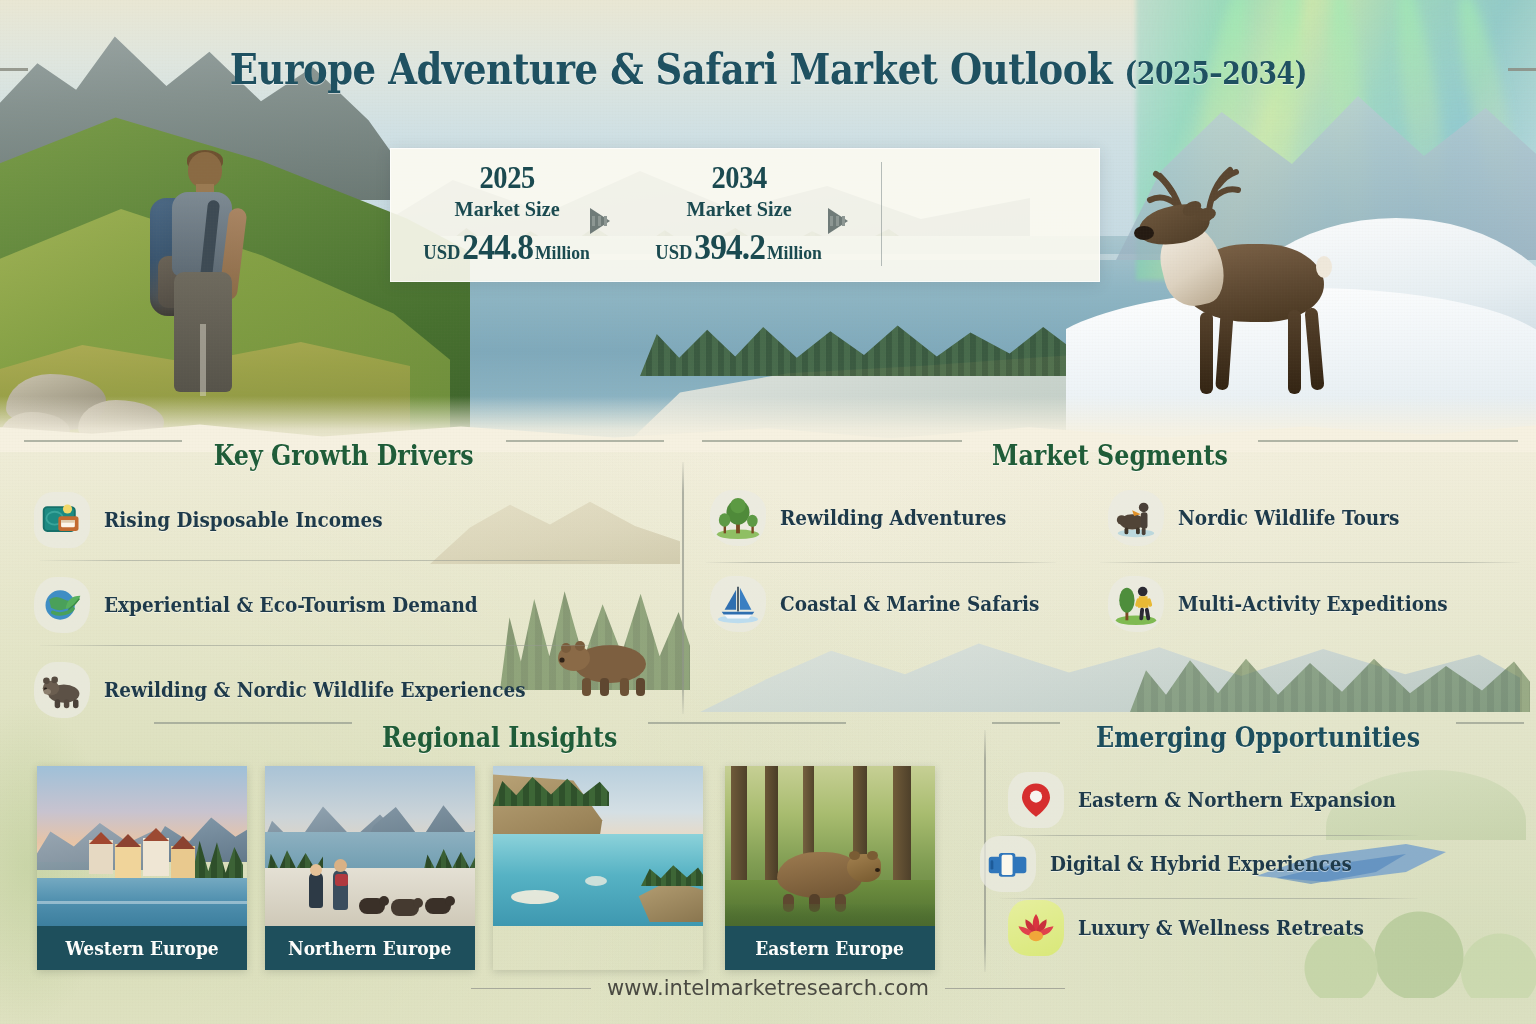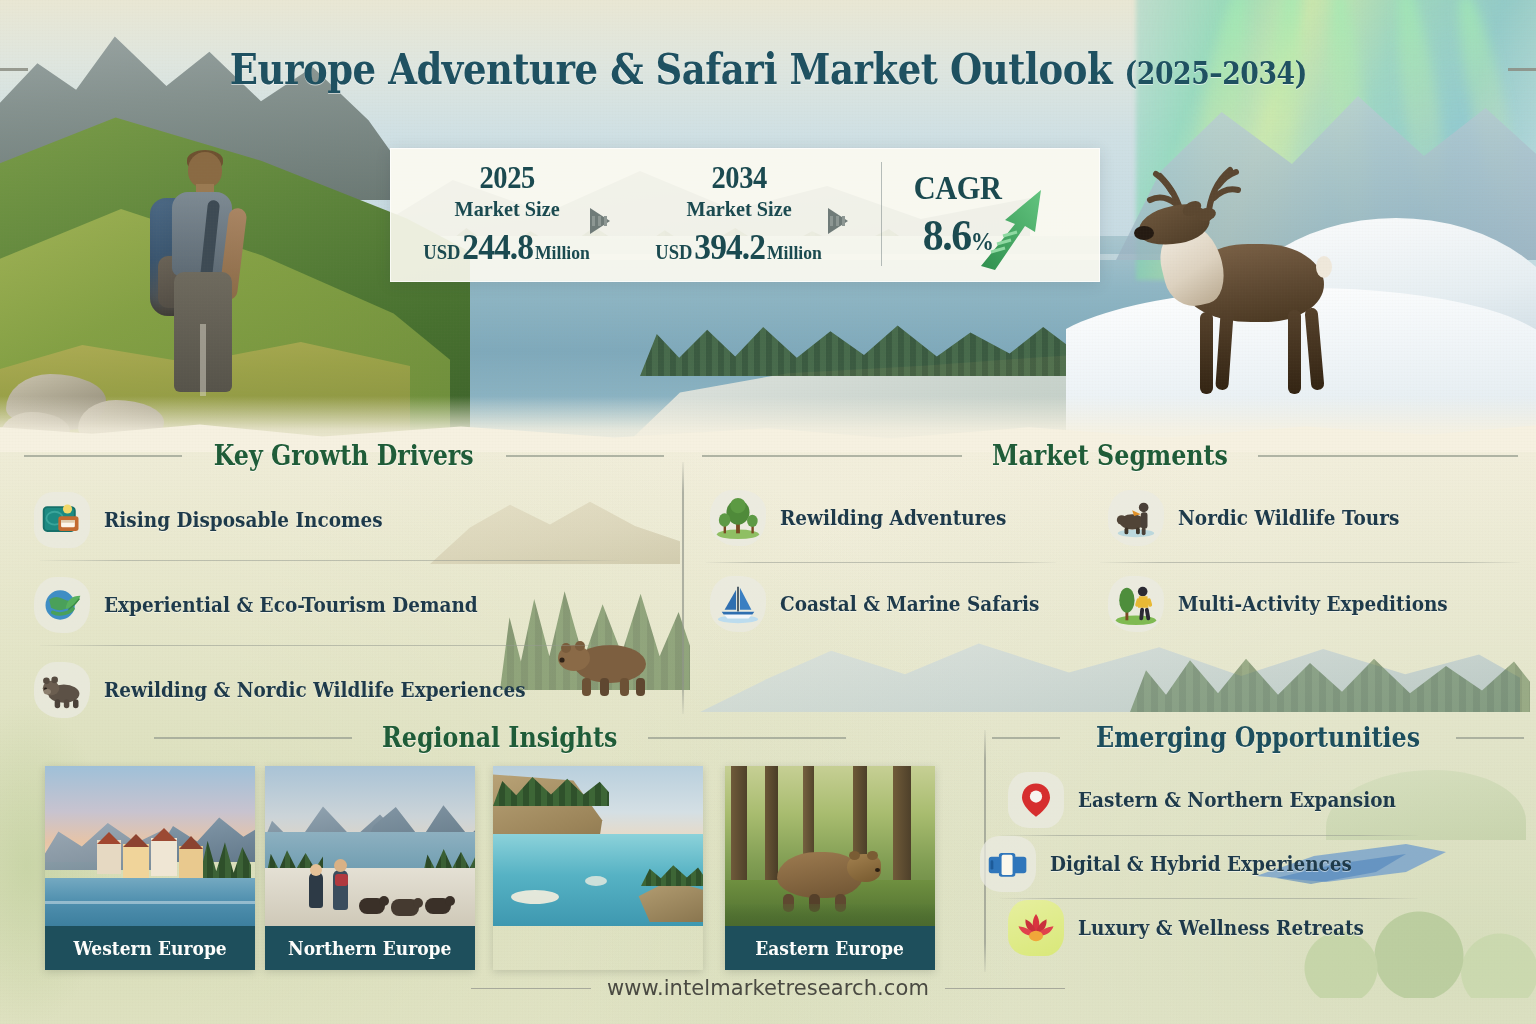--- a/index.html
+++ b/index.html
@@ -286,21 +286,21 @@
   .cagr-pct { font-size: 25px; font-weight: 700; }
 
   .growth-arrow {
     position: absolute; right: 14px; top: 16px; width: 72px; height: 84px;
   }
   .growth-arrow svg { width: 100%; height: 100%; }
 
   
   .sec-head {
     position: absolute;
-    display: flex; align-items: center; gap: 14px;
+    display: flex; align-items: flex-start; gap: 14px;
     z-index: 20;
   }
   .sec-rule { height: 2px; background: #9aa091; opacity: .75; }
   .sec-title {
     font-family: "DejaVu Serif", serif;
     font-weight: 700;
     font-size: 27px;
     white-space: nowrap;
     transform: scaleX(.88);
     transform-origin: center;
@@ -526,43 +526,20 @@
     <div class="stat-col c2">
       <div class="stat-year">2034</div>
       <div class="stat-label">Market Size</div>
       <div class="stat-value">
         <span class="sv-usd">USD</span>
         <span class="sv-num">394.2</span>
         <span class="sv-unit">Million</span>
       </div>
     </div>
 
-    <div class="stat-col c3">
-      <div class="cagr-label">CAGR</div>
-      <div class="cagr-val">
-        <span class="cagr-num">8.6</span>
-        <span class="cagr-pct">%</span>
-      </div>
-      <div class="growth-arrow">
-        <svg viewBox="0 0 72 84">
-          <defs>
-            <linearGradient id="gg" x1="0" y1="1" x2="1" y2="0">
-              <stop offset="0%" stop-color="#2f8f4e"></stop>
-              <stop offset="100%" stop-color="#63c47f"></stop>
-            </linearGradient>
-          </defs>
-          <path d="M6 80 L40 38 L30 34 L66 4 L60 46 L50 40 L20 84 Z" fill="url(#gg)"></path>
-          <g stroke="#8fd9a2" stroke-width="3">
-            <line x1="16" y1="66" x2="30" y2="62"></line>
-            <line x1="22" y1="58" x2="36" y2="54"></line>
-            <line x1="28" y1="50" x2="42" y2="46"></line>
-          </g>
-        </svg>
-      </div>
-    </div>
   </div>
 
   <div class="stat-arrow a1">
       <span class="tailbars"></span>
     </div>
   <div class="stat-arrow a2">
       <span class="tailbars"></span>
     </div>
   <div class="stat-div d1"></div>
 
@@ -714,21 +691,21 @@
   </div>
 
   <div class="deco deco-left-wash"></div>
 
   <div class="sec-head" style="left:20px; top:722px; width:960px; justify-content:center;">
     <div class="sec-rule" style="width:198px"></div>
     <div class="sec-title green">Regional Insights</div>
     <div class="sec-rule" style="width:198px"></div>
   </div>
 
-  <div class="rcard" style="left:37px;margin-left:8px;">
+  <div class="rcard" style="left:37px;">
     <div class="img">
       <div class="art">
         <div class="a-sky" style="background:linear-gradient(180deg,#9fc0d8 0%,#c8c3cf 48%,#e7c4a6 80%,#f0d3b4 100%);height:60%"></div>
         <div class="a-mtn" style="left:-10px;top:42px;width:130px;height:62px;background:linear-gradient(170deg,#9db0bf,#6f8496);clip-path:polygon(0% 100%,18% 38%,36% 62%,56% 24%,78% 56%,100% 34%,100% 100%);opacity:.9"></div>
         <div class="a-mtn" style="right:-6px;top:36px;width:110px;height:60px;background:linear-gradient(170deg,#8ea4b4,#62788a);clip-path:polygon(0% 100%,20% 40%,42% 66%,62% 26%,84% 58%,100% 40%,100% 100%)"></div>
         <div class="a-tree" style="right:4px;top:52px;width:62px;height:76px;background:repeating-linear-gradient(90deg,#3c6236 0 6px,#2e4f2a 6px 12px);clip-path:polygon(0% 100%,8% 40%,18% 74%,30% 30%,44% 70%,58% 32%,72% 72%,86% 38%,100% 62%,100% 100%)"></div>
         <div class="a-house" style="left:52px;top:74px;width:24px;height:34px;background:#e6d9c2"></div>
         <div class="a-house" style="left:52px;top:66px;width:24px;height:12px;background:#a1472f;clip-path:polygon(0% 100%,50% 0%,100% 100%)"></div>
         <div class="a-house" style="left:78px;top:78px;width:26px;height:34px;background:#f0d49a"></div>
         <div class="a-house" style="left:78px;top:68px;width:26px;height:13px;background:#8d4330;clip-path:polygon(0% 100%,50% 0%,100% 100%)"></div>

